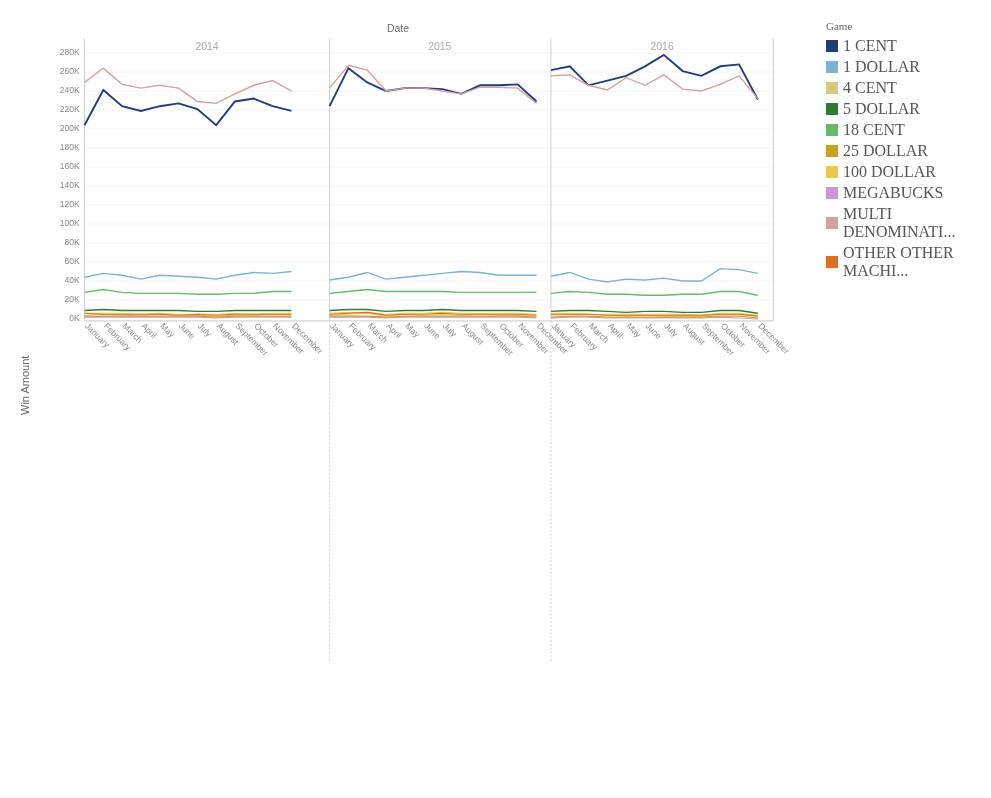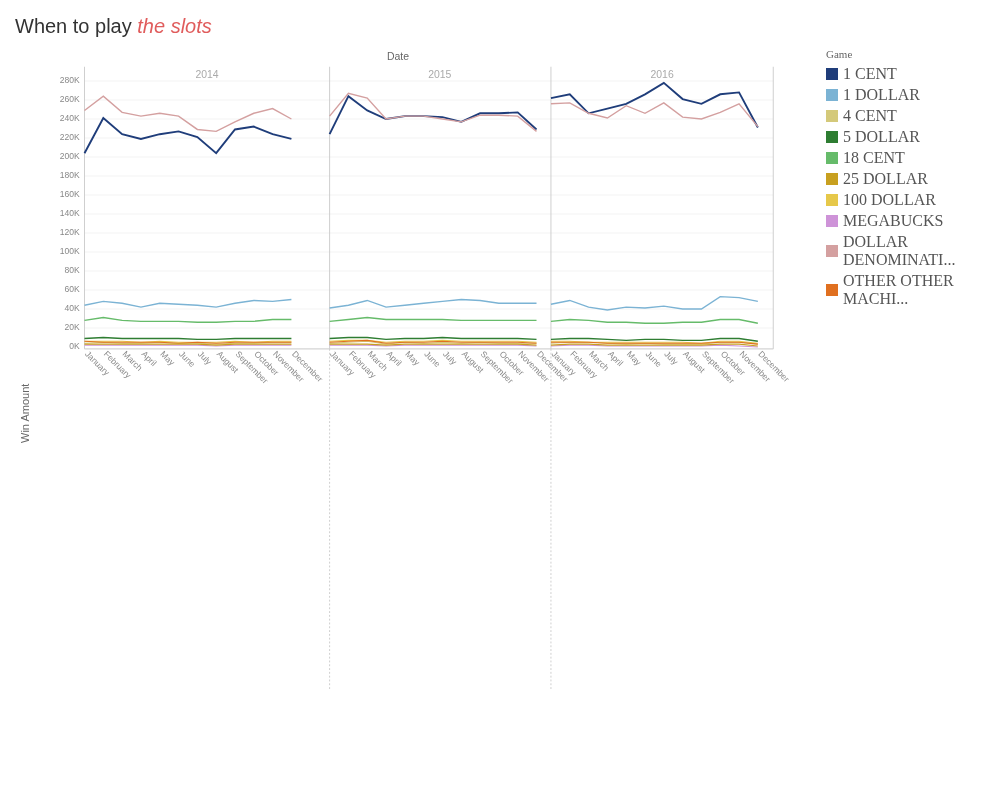--- a/index.html
+++ b/index.html
@@ -12,23 +12,20 @@
     .chart-content { flex: 1; position: relative; }
     .legend { width: 160px; padding-left: 10px; padding-top: 5px; font-family: Liberation Serif, serif; }
     .legend-title { font-size: 11px; color: #666; margin-bottom: 5px; }
     .legend-item { display: flex; align-items: center; margin-bottom: 3px; font-size: 16px; color: #555; }
     .legend-color { width: 12px; height: 12px; margin-right: 5px; flex-shrink: 0; }
   </style>
 </head>
 <body>
 
 <div class="container">
-  <div class="title">
-    When to play <span>the slots</span>
-  </div>
   <div class="chart-area">
     <div class="y-axis-label">Win Amount</div>
     <div class="chart-content">
       <svg viewBox="0 0 820 720" preserveAspectRatio="none" xmlns="http://www.w3.org/2000/svg">
 
         <text x="380" y="18" text-anchor="middle" font-size="11" fill="#666">Date</text>
 
         <text x="45" y="42" text-anchor="end" font-size="9" fill="#888">280K</text>
         <text x="45" y="62" text-anchor="end" font-size="9" fill="#888">260K</text>
         <text x="45" y="82" text-anchor="end" font-size="9" fill="#888">240K</text>
@@ -508,21 +505,21 @@
       <div class="legend-item">
         <div class="legend-color" style="background:#e6c84a;"></div>
         <span>100 DOLLAR</span>
       </div>
       <div class="legend-item">
         <div class="legend-color" style="background:#ce93d8;"></div>
         <span>MEGABUCKS</span>
       </div>
       <div class="legend-item">
         <div class="legend-color" style="background:#d4a0a0;"></div>
-        <span>DOLLAR DENOMINATI...</span>
+        <span>MULTI DENOMINATI...</span>
       </div>
       <div class="legend-item">
         <div class="legend-color" style="background:#e07020;"></div>
         <span>OTHER OTHER MACHI...</span>
       </div>
     </div>
   </div>
 </div>
 
 </body></html>

